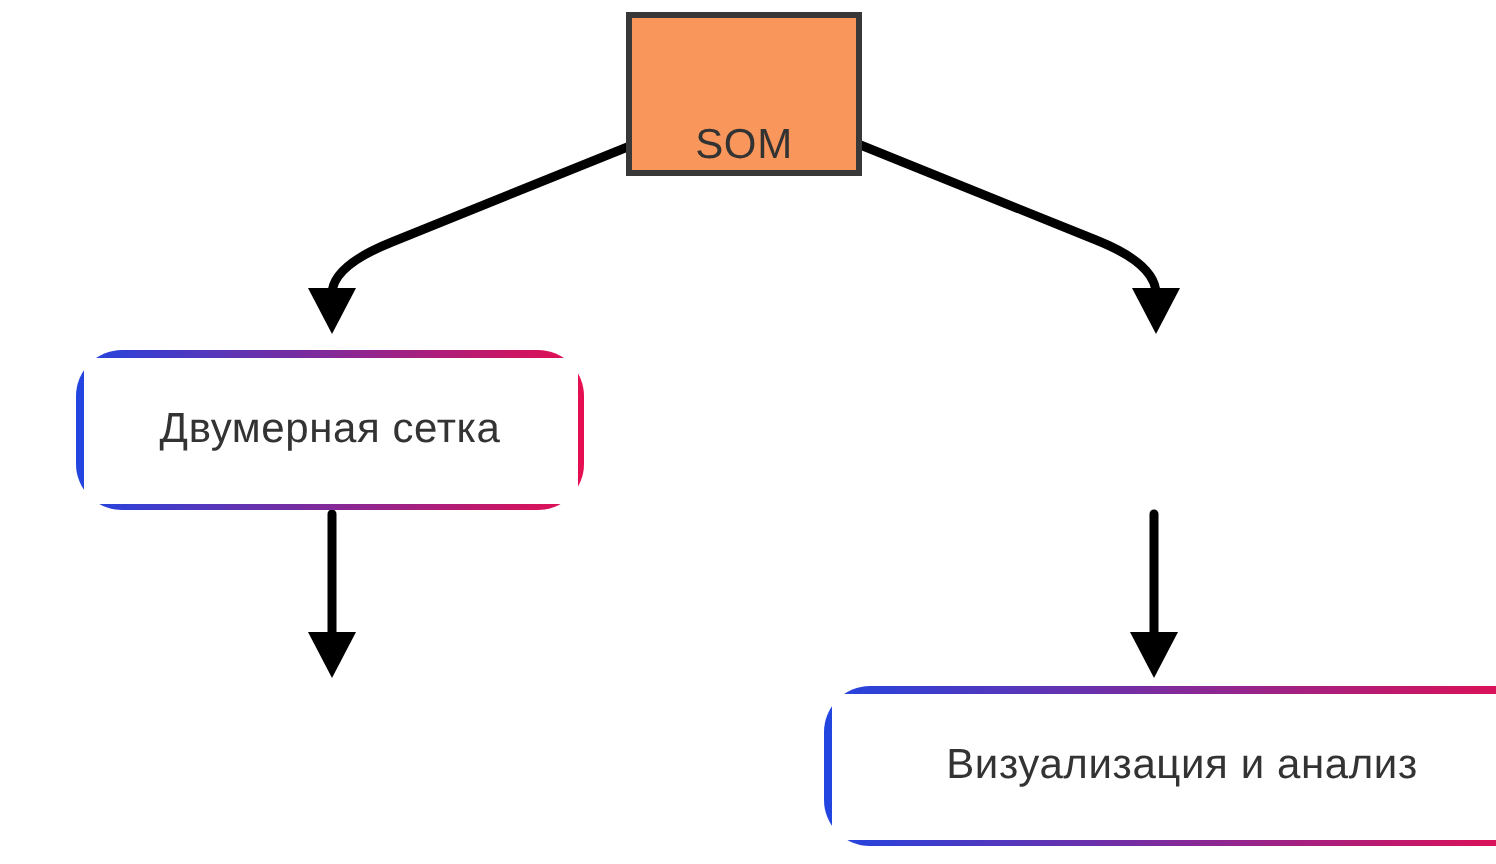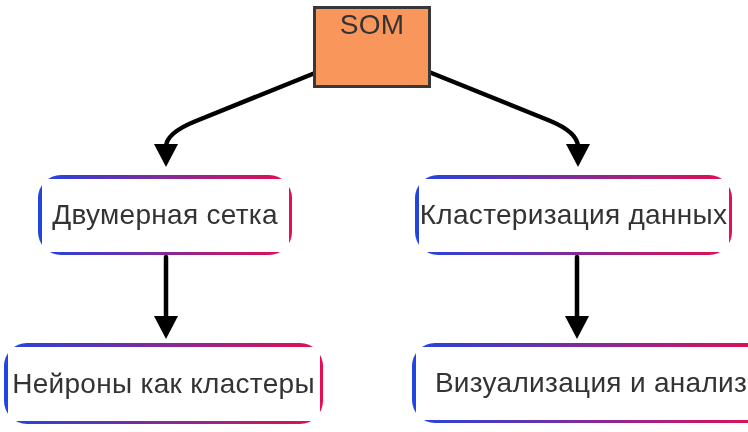--- a/index.html
+++ b/index.html
@@ -28,23 +28,23 @@
     stroke-linecap: round;
   }
   .edges polygon {
     fill: var(--arrow, #000000);
     stroke: none;
   }
   .node {
     position: absolute;
     box-sizing: border-box;
     display: flex;
-    align-items: flex-start;
+    align-items: flex-end;
     justify-content: center;
-    font-size: 28px;
+    font-size: 21px;
     color: var(--text, #333333);
     letter-spacing: 0.3px;
     white-space: nowrap;
   }
   .node-root {
     left: 313px;
     top: 6px;
     width: 118px;
     height: 82px;
     background: var(--root-fill, #F8965B);
@@ -99,31 +99,21 @@
   <div class="node node-root">
     <span>SOM</span>
   </div>
 
   <div class="node gnode node-grid">
     <div class="inner">
       <span>Двумерная сетка</span>
     </div>
   </div>
 
-  <div class="node gnode node-clustering">
-    <div class="inner">
-      <span>Кластеризация данных</span>
-    </div>
-  </div>
 
-  <div class="node gnode node-neurons">
-    <div class="inner">
-      <span>Нейроны как кластеры</span>
-    </div>
-  </div>
 
   <div class="node gnode node-visualization">
     <div class="inner">
       <span>Визуализация и анализ</span>
     </div>
   </div>
 
 </div>
 
 </body></html>

